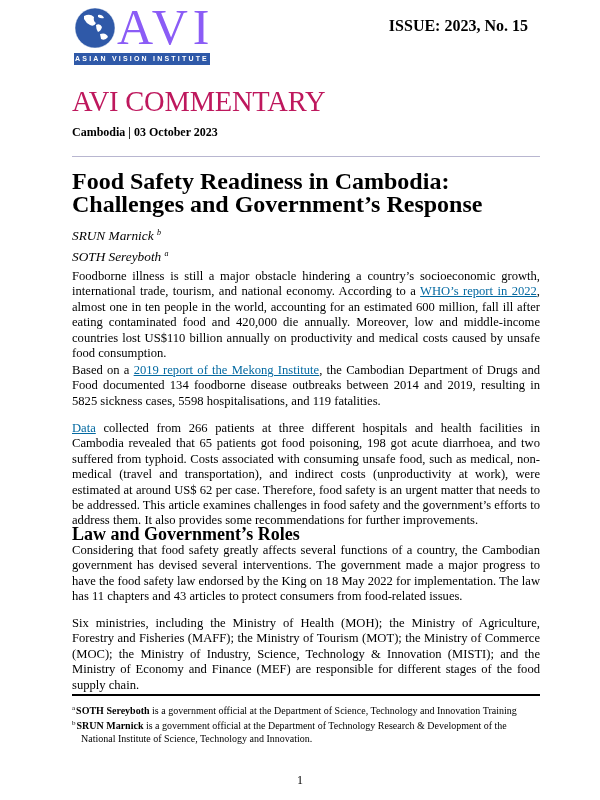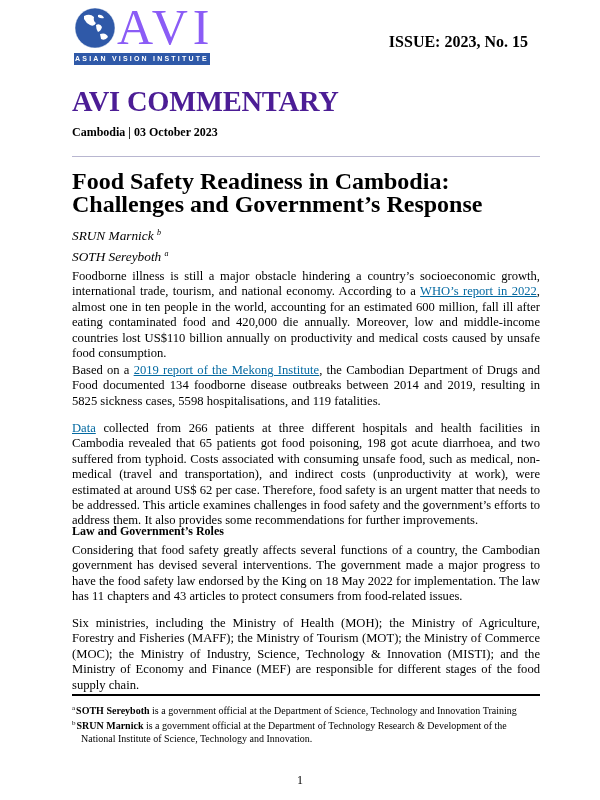--- a/index.html
+++ b/index.html
@@ -4,36 +4,36 @@
 <style>
   * { box-sizing: border-box; margin: 0; padding: 0; }
   html, body { width: 600px; height: 800px; background: #ffffff; overflow: hidden; }
   body { position: relative; font-family: "Liberation Serif", serif; color: #000; }
 
   .logo { position: absolute; left: 74px; top: 7px; width: 136px; height: 58px; }
   .logo-globe { position: absolute; left: 0; top: 0; width: 42px; height: 42px; }
   .logo-text { position: absolute; left: 43px; top: -6px; font-family: Liberation Serif, serif; font-size: 50px; color: #8b5cf6; letter-spacing: 5px; line-height: 52px; }
   .logo-bar { position: absolute; left: 0; top: 46px; width: 136px; height: 12px; background: #2f59a8; color: #fff; font-family: "Liberation Sans", sans-serif; font-size: 7px; font-weight: bold; letter-spacing: 2.2px; line-height: 12px; text-align: center; white-space: nowrap; }
 
-  .issue { position: absolute; right: 72px; top: 33px; font-size: 16px; font-weight: bold; text-align: center; }
+  .issue { position: absolute; right: 72px; top: 17px; font-size: 16px; font-weight: bold; text-align: center; }
 
-  .commentary { position: absolute; left: 72px; top: 86px; font-size: 28.5px; font-weight: bold; color: #4c1d95; letter-spacing: -0.2px; }
+  .commentary { position: absolute; left: 72px; top: 86px; font-size: 28.5px; font-weight: normal; color: #be185d; letter-spacing: -0.2px; }
   .meta { position: absolute; left: 72px; top: 125px; font-size: 12px; font-weight: bold; }
 
   .divider { position: absolute; left: 72px; top: 156px; width: 468px; height: 1px; background: #b8b6d0; }
 
   .title { position: absolute; left: 72px; top: 170px; width: 470px; font-size: 24px; font-weight: bold; line-height: 23px; }
 
   .authors { position: absolute; left: 72px; top: 224px; font-size: 13.3px; font-style: italic; line-height: 18px; }
   .authors sup { font-size: 8px; vertical-align: 5px; }
 
   .para { position: absolute; left: 72px; width: 468px; font-size: 12.6px; line-height: 15.4px; text-align: justify; }
   .para a { color: #0369a1; text-decoration: underline; }
 
-  .heading { position: absolute; left: 72px; top: 524px; font-size: 12px; font-weight: bold; }
+  .heading { position: absolute; left: 72px; top: 524px; font-size: 18px; font-weight: bold; }
 
   .fn-rule { position: absolute; left: 72px; top: 694px; width: 468px; height: 1.5px; background: #000; }
   .footnotes { position: absolute; left: 72px; top: 702px; width: 470px; font-size: 10px; line-height: 13px; }
   .fn { margin-bottom: 0; }
   .fn .mark { font-size: 7px; vertical-align: 4px; margin-right: 1px; }
   .fn .cont { padding-left: 9px; display: block; }
 
   .page-num { position: absolute; left: 0; width: 600px; top: 773px; text-align: center; font-size: 12px; }
 </style>
 </head>

